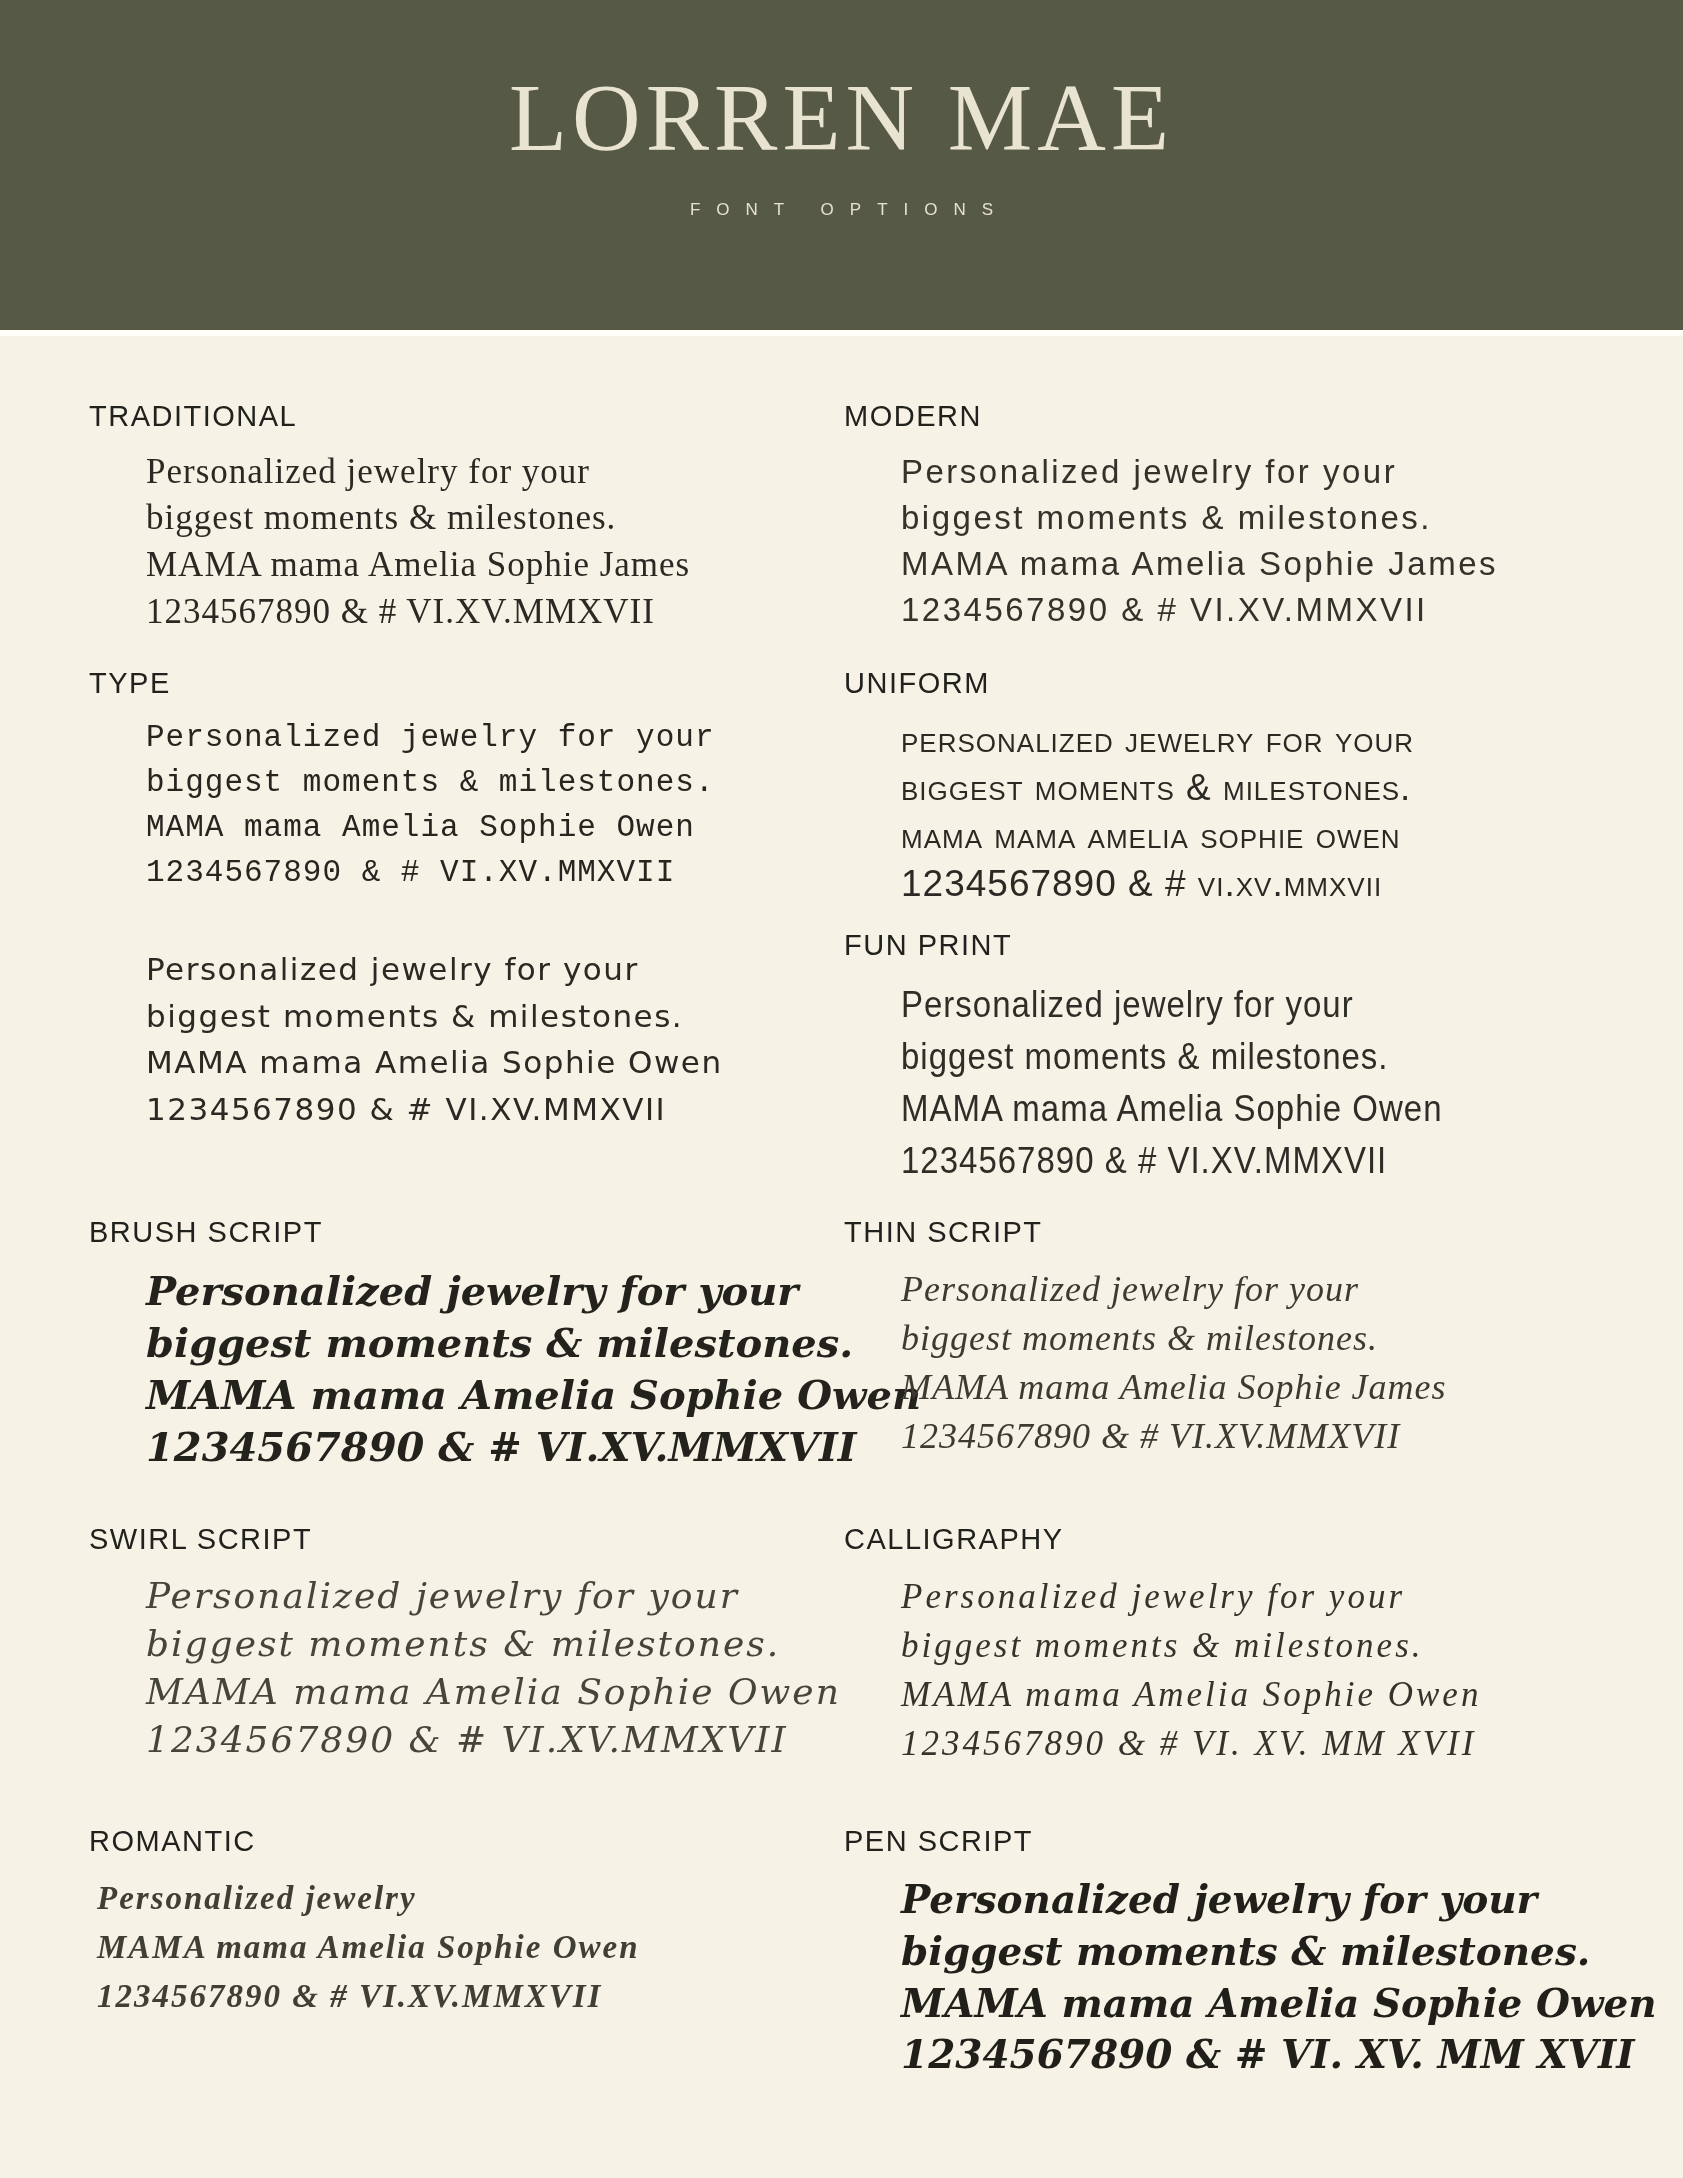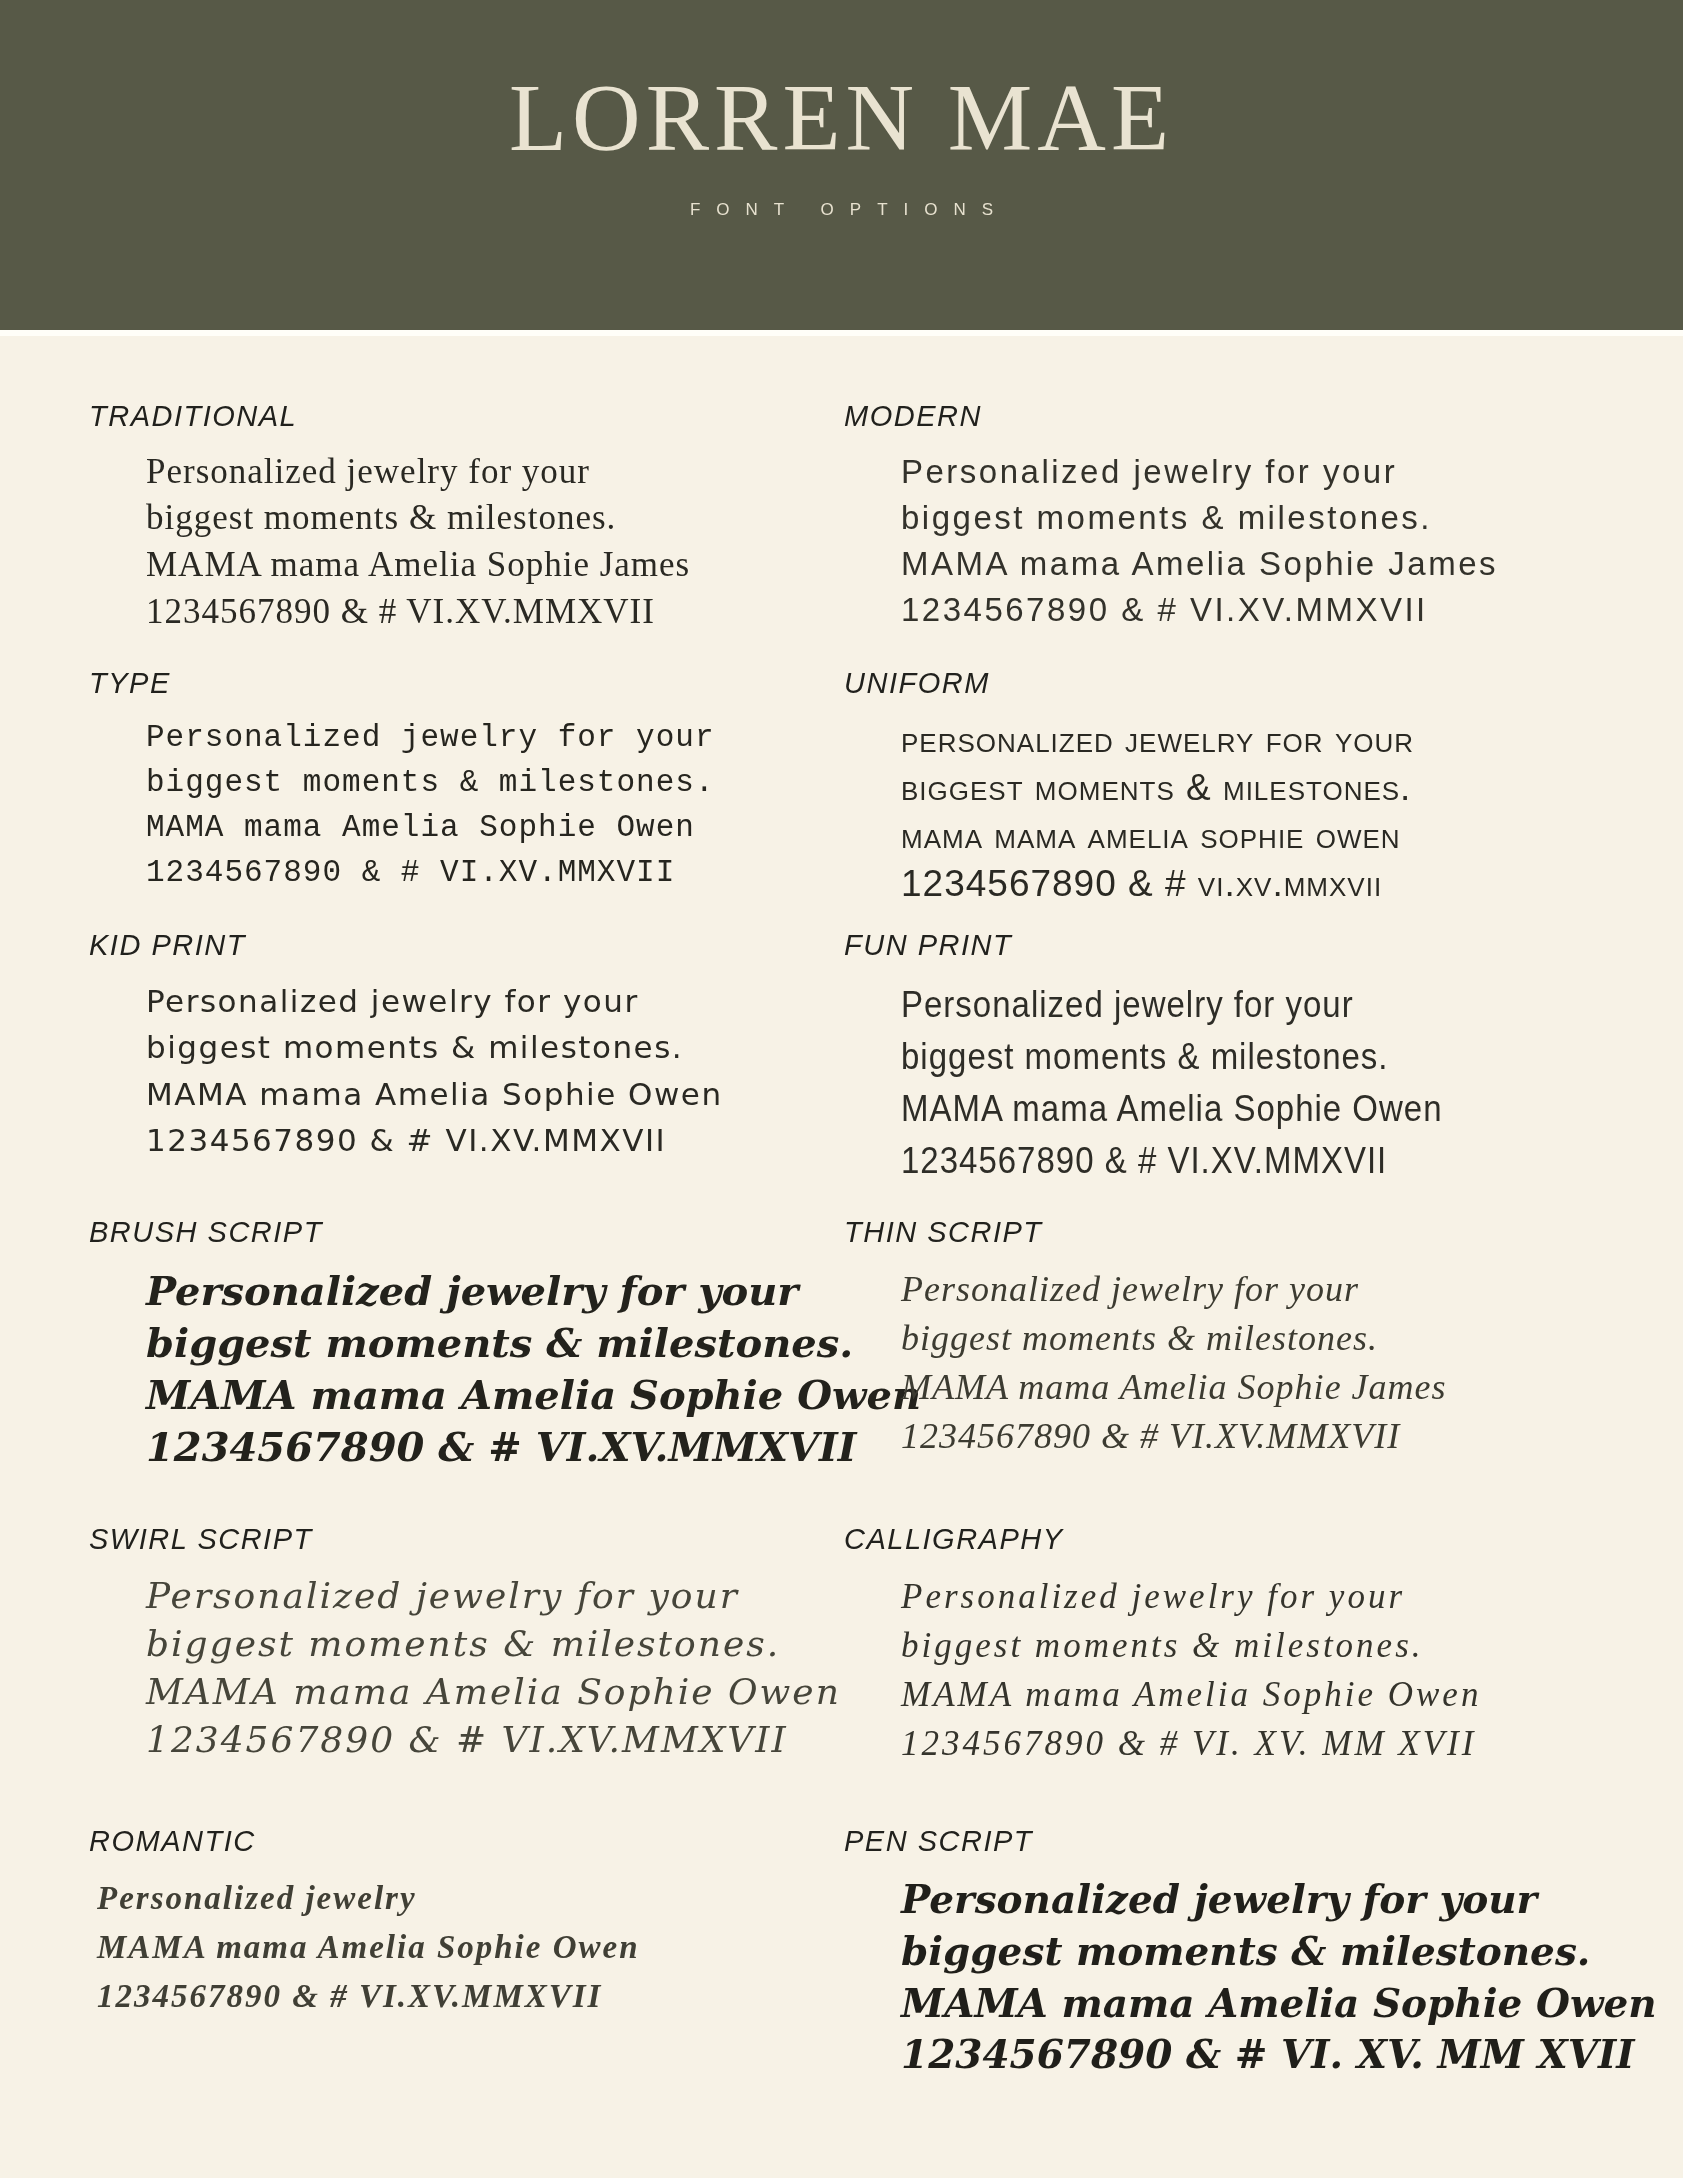--- a/index.html
+++ b/index.html
@@ -50,21 +50,20 @@
   }
   .section{overflow:visible;}
   .section.col-left{padding-left:89px;}
   .section.col-right{padding-left:2px;padding-right:20px;}
   .section-label{
     font-family:"Liberation Sans",sans-serif;
     font-size:29px;
     letter-spacing:1.5px;
     color:#21211d;
     line-height:1.1;
-    font-style:italic;
   }
   .sample{margin-top:16px;margin-left:57px;}
   .sample .line{white-space:nowrap;}
 
   
   .f-traditional{font-family:"Liberation Serif",serif;font-size:35px;line-height:1.33;letter-spacing:1px;color:#2a2923;}
   .f-modern{font-family:"Liberation Sans",sans-serif;font-weight:300;font-size:33px;line-height:1.4;letter-spacing:2.5px;color:#33322b;}
   .f-type{font-family:"Liberation Mono","DejaVu Sans Mono",monospace;font-size:31px;line-height:1.45;letter-spacing:1px;color:#26251f;}
   .f-uniform{font-family:"Liberation Sans",sans-serif;font-variant:small-caps;text-transform:lowercase;font-size:37px;line-height:1.3;letter-spacing:1px;color:#2a2923;}
   .f-kid{font-family:"DejaVu Sans",sans-serif;font-size:31px;line-height:1.5;letter-spacing:1.5px;color:#2a2923;}
@@ -121,21 +120,20 @@
       <div class="section-label">UNIFORM</div>
       <div class="sample f-uniform">
         <div class="line">Personalized jewelry for your</div>
         <div class="line">biggest moments &amp; milestones.</div>
         <div class="line">MAMA mama Amelia Sophie Owen</div>
         <div class="line">1234567890 &amp; # VI.XV.MMXVII</div>
       </div>
     </div>
 
     <div class="section col-left">
-      <div class="section-label">KID PRINT</div>
       <div class="sample f-kid">
         <div class="line">Personalized jewelry for your</div>
         <div class="line">biggest moments &amp; milestones.</div>
         <div class="line">MAMA mama Amelia Sophie Owen</div>
         <div class="line">1234567890 &amp; # VI.XV.MMXVII</div>
       </div>
     </div>
     <div class="section col-right">
       <div class="section-label">FUN PRINT</div>
       <div class="sample f-fun">

